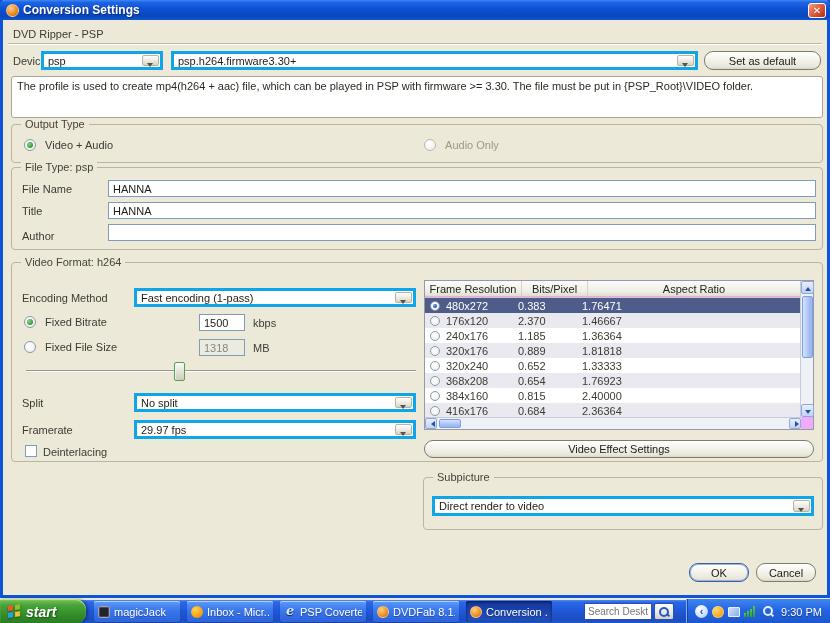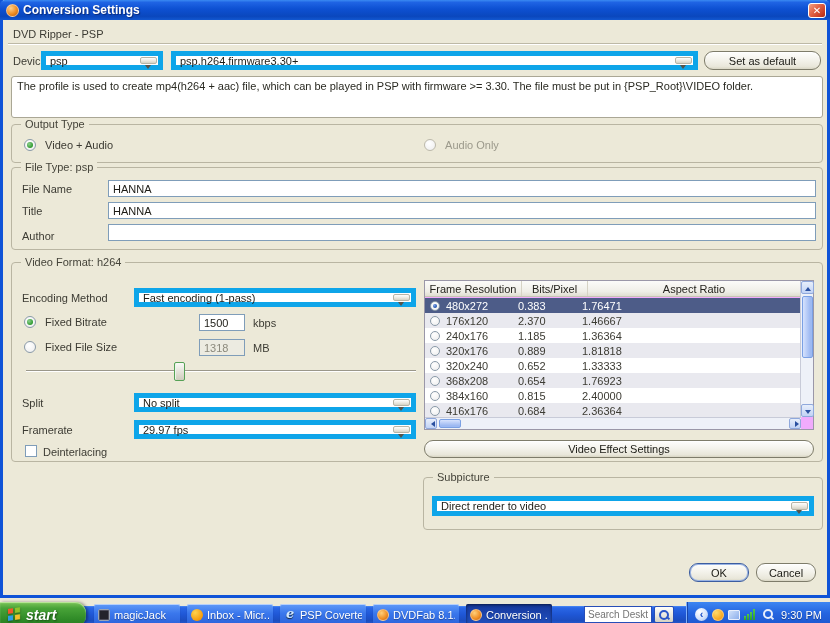--- a/index.html
+++ b/index.html
@@ -19,21 +19,21 @@
     background:linear-gradient(135deg,#f3a083 0%,#e2674a 40%,#c93c22 80%,#a82c16 100%);
     color:#fff; font-weight:bold; font-size:10px; line-height:13px; text-align:center; }
   .dlg-body { position:absolute; left:0; top:20px; width:824px; height:575px; }
 
   .hdr-label { position:absolute; left:10px; top:8px; }
   .hdr-sep { position:absolute; left:5px; top:23px; width:814px; height:2px; border-top:1px solid #bdb9a6; border-bottom:1px solid #ffffff; }
 
   
   .xp-input { position:absolute; border:1px solid #7f9db9; background:#fff; font:11px "Liberation Sans","DejaVu Sans",sans-serif; padding:1px 4px; color:#1d1c16; }
   .xp-input.disabled { background:#ecebe1; color:#8b897c; }
-  .combo { position:absolute; height:19px; background:#fff; border:5px solid #0ea5e9; display:flex; align-items:center; }
+  .combo { position:absolute; height:19px; background:#fff; border:3px solid #0ea5e9; display:flex; align-items:center; }
   .combo .val { flex:1; padding:0 4px; white-space:nowrap; overflow:hidden; color:#1d1c16; }
   .cbtn { width:17px; align-self:stretch; margin:1px; background:linear-gradient(180deg,#fefefe,#ece9e0 55%,#d6d3c6); border:1px solid #b7b4a6; border-radius:2px; position:relative; }
   .cbtn::after { content:""; position:absolute; left:4px; top:7px; border:3.5px solid transparent; border-top:4px solid #55544a; }
   .xp-btn { position:absolute; border:1px solid #7e7c6a; border-radius:9px;
     background:linear-gradient(180deg,#fefefd,#f4f3ec 45%,#e9e7da 85%,#d9d6c4);
     box-shadow:inset 0 1px 0 #fff; display:flex; align-items:center; justify-content:center; color:#20201a; }
   .xp-btn.default { border-color:#3c5da0; box-shadow:inset 0 0 0 1px #9ab4e4, inset 0 1px 0 #fff; }
   .grp { position:absolute; border:1px solid #b9b5a2; border-radius:4px; }
   .grp-title { position:absolute; top:-7px; left:9px; background:#ece9d8; padding:0 4px; color:#45443a; }
   .lbl { position:absolute; color:#3c3b33; white-space:nowrap; }
@@ -67,21 +67,21 @@
   .sb-up { left:0; top:0; width:13px; height:13px; } .sb-up::after { left:3px; top:2px; border-bottom:4px solid #2a50a0; }
   .sb-dn { left:0; bottom:0; width:13px; height:13px; } .sb-dn::after { left:3px; top:5px; border-top:4px solid #2a50a0; }
   .sb-lf { left:0; top:0; width:12px; height:11px; } .sb-lf::after { left:2px; top:2px; border-right:4px solid #2a50a0; }
   .sb-rt { right:0; top:0; width:12px; height:11px; } .sb-rt::after { left:5px; top:2px; border-left:4px solid #2a50a0; }
   .vthumb { position:absolute; left:1px; top:15px; width:11px; height:62px; border-radius:2px;
     background:linear-gradient(90deg,#d6e2fd,#9db9f2 80%); border:1px solid #7aa0e4; }
   .hthumb { position:absolute; left:14px; top:1px; width:22px; height:9px; border-radius:2px;
     background:linear-gradient(180deg,#d6e2fd,#9db9f2 80%); border:1px solid #7aa0e4; }
 
   
-  .taskbar { position:absolute; left:0; bottom:0; width:830px; height:17px;
+  .taskbar { position:absolute; left:0; bottom:0; width:830px; height:23px;
     background:linear-gradient(180deg,#4b8bf5 0%,#2a67e6 10%,#1f57d6 50%,#1c4dc0 85%,#2055c9 100%); display:flex; align-items:center; }
   .start-btn { width:86px; height:25px; border-radius:0 11px 11px 0; display:flex; align-items:center; padding-left:8px;
     background:linear-gradient(180deg,#7ec75a 0%,#48a338 25%,#2f8a27 70%,#2a7d22 100%);
     box-shadow:inset 0 1px 1px #bfe8a0, 2px 0 3px rgba(0,0,0,.35); }
   .start-flag { width:13px; height:13px; margin-right:5px; transform:skewY(-8deg);
     background:linear-gradient(#f0582a,#f0582a) 0 0/5px 5px no-repeat,
                linear-gradient(#8fc42a,#8fc42a) 7px 0/5px 5px no-repeat,
                linear-gradient(#2a9fe8,#2a9fe8) 0 7px/5px 5px no-repeat,
                linear-gradient(#f3c02a,#f3c02a) 7px 7px/5px 5px no-repeat;
     filter:drop-shadow(0 1px 1px rgba(0,0,0,.4)); }

